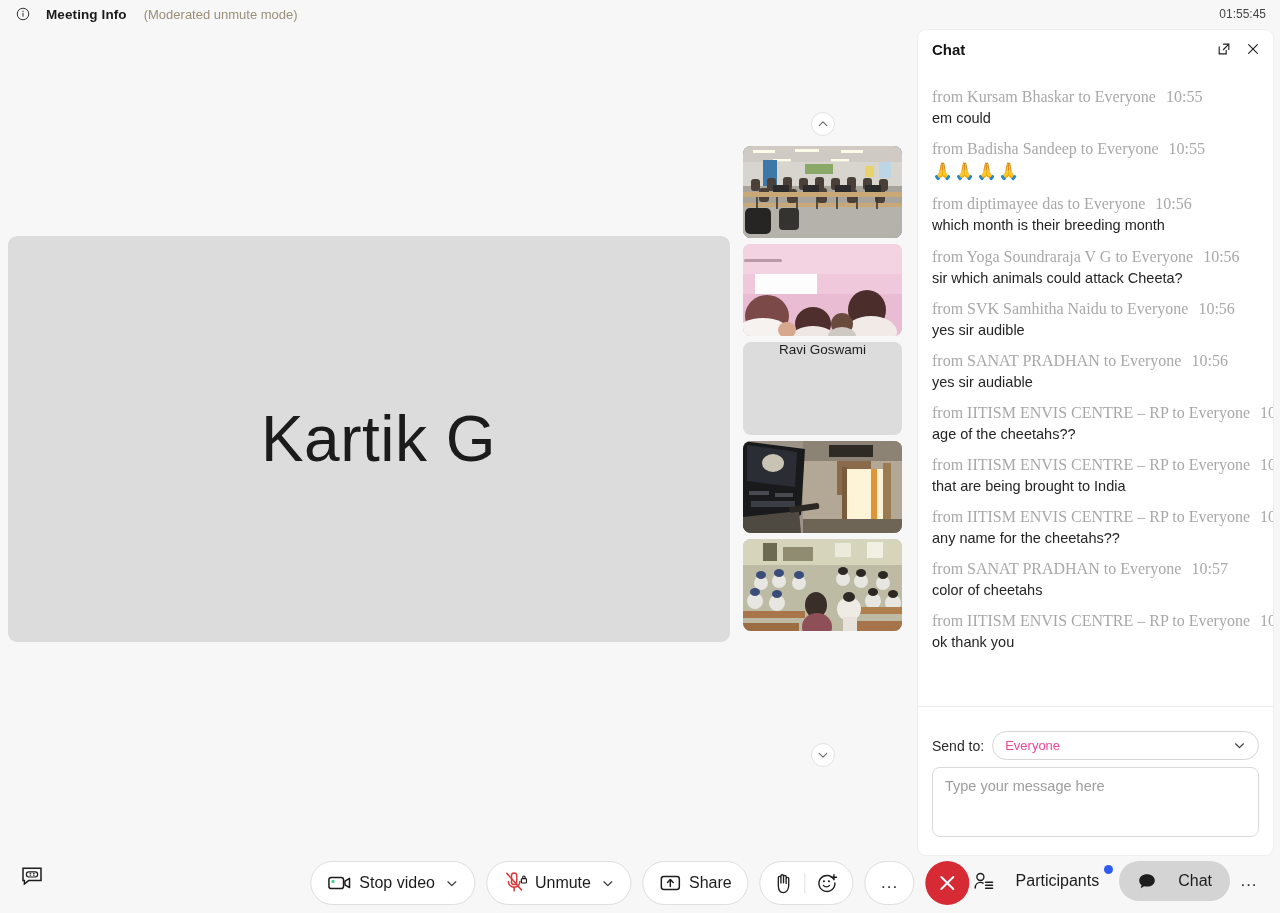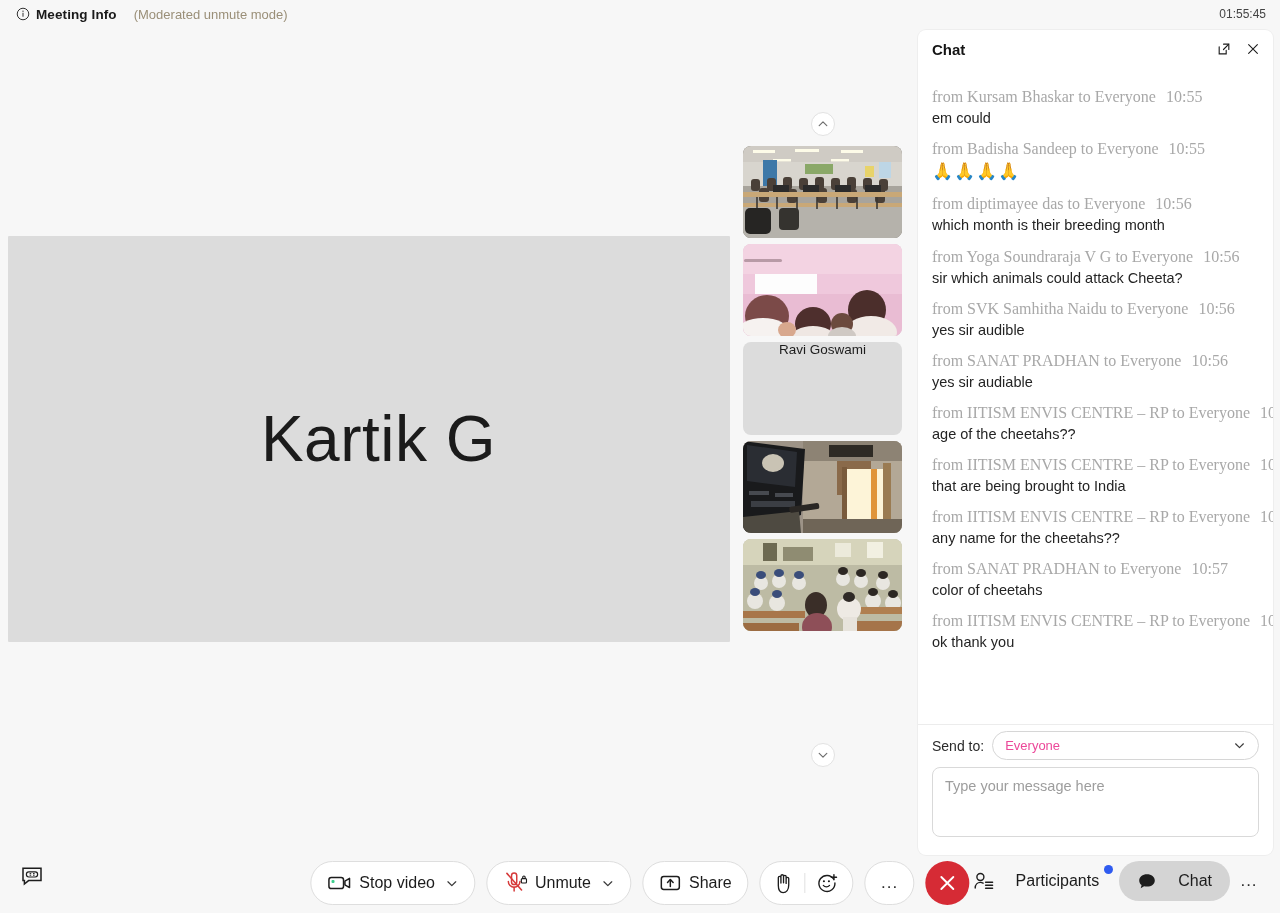--- a/index.html
+++ b/index.html
@@ -10,40 +10,40 @@
     overflow: hidden;
   }
   body { position: relative; }
 
   
   #topbar {
     position: absolute; left: 0; top: 0; width: 1280px; height: 28px;
     display: flex; align-items: center;
   }
   #meeting-info {
-    display: flex; align-items: center; gap: 6px;
+    display: flex; align-items: center; gap: 16px;
     margin-left: 16px; cursor: pointer;
   }
   #meeting-info .label {
     font-size: 13.5px; font-weight: bold; color: #1a1a1a; letter-spacing: .1px;
   }
   .info-icon { width: 14px; height: 14px; display: block; }
   #mod-mode {
     margin-left: 17px; font-size: 13px; color: #9a8f78;
   }
   #clock {
     position: absolute; right: 14px; top: 7px;
     font-size: 12px; color: #444;
   }
 
   
   #stage {
     position: absolute; left: 8px; top: 236px;
     width: 722px; height: 406px;
-    background: #dcdcdc; border-radius: 1px;
+    background: #dcdcdc; border-radius: 9px;
     display: flex; align-items: center; justify-content: center; padding-left: 19px;
   }
   #stage-name {
     font-size: 64px; color: #1b1b1b; font-weight: 400; letter-spacing: .5px;
   }
 
   
   #filmstrip {
     position: absolute; left: 743px; top: 112px;
     width: 160px; height: 660px;
@@ -114,21 +114,21 @@
   }
   .msg-meta .who { }
   .msg-meta .time { margin-left: 10px; }
   .msg-text {
     font-size: 14.5px; color: #242424; line-height: 1.25;
     word-wrap: break-word;
   }
   .msg-text.emoji { font-size: 17px; letter-spacing: 1px; }
 
   #chat-footer {
-    flex: 0 0 auto; padding: 6px 14px 14px 14px;
+    flex: 0 0 auto; padding: 24px 14px 14px 14px;
     border-top: 1px solid #ececec;
   }
   #sendto-row {
     display: flex; align-items: center; gap: 8px; margin-bottom: 7px;
   }
   #sendto-label { font-size: 14px; color: #2a2a2a; }
   #sendto-select {
     flex: 1 1 auto; height: 29px;
     border: 1px solid #d6d6d6; border-radius: 15px;
     display: flex; align-items: center; padding: 0 12px;

